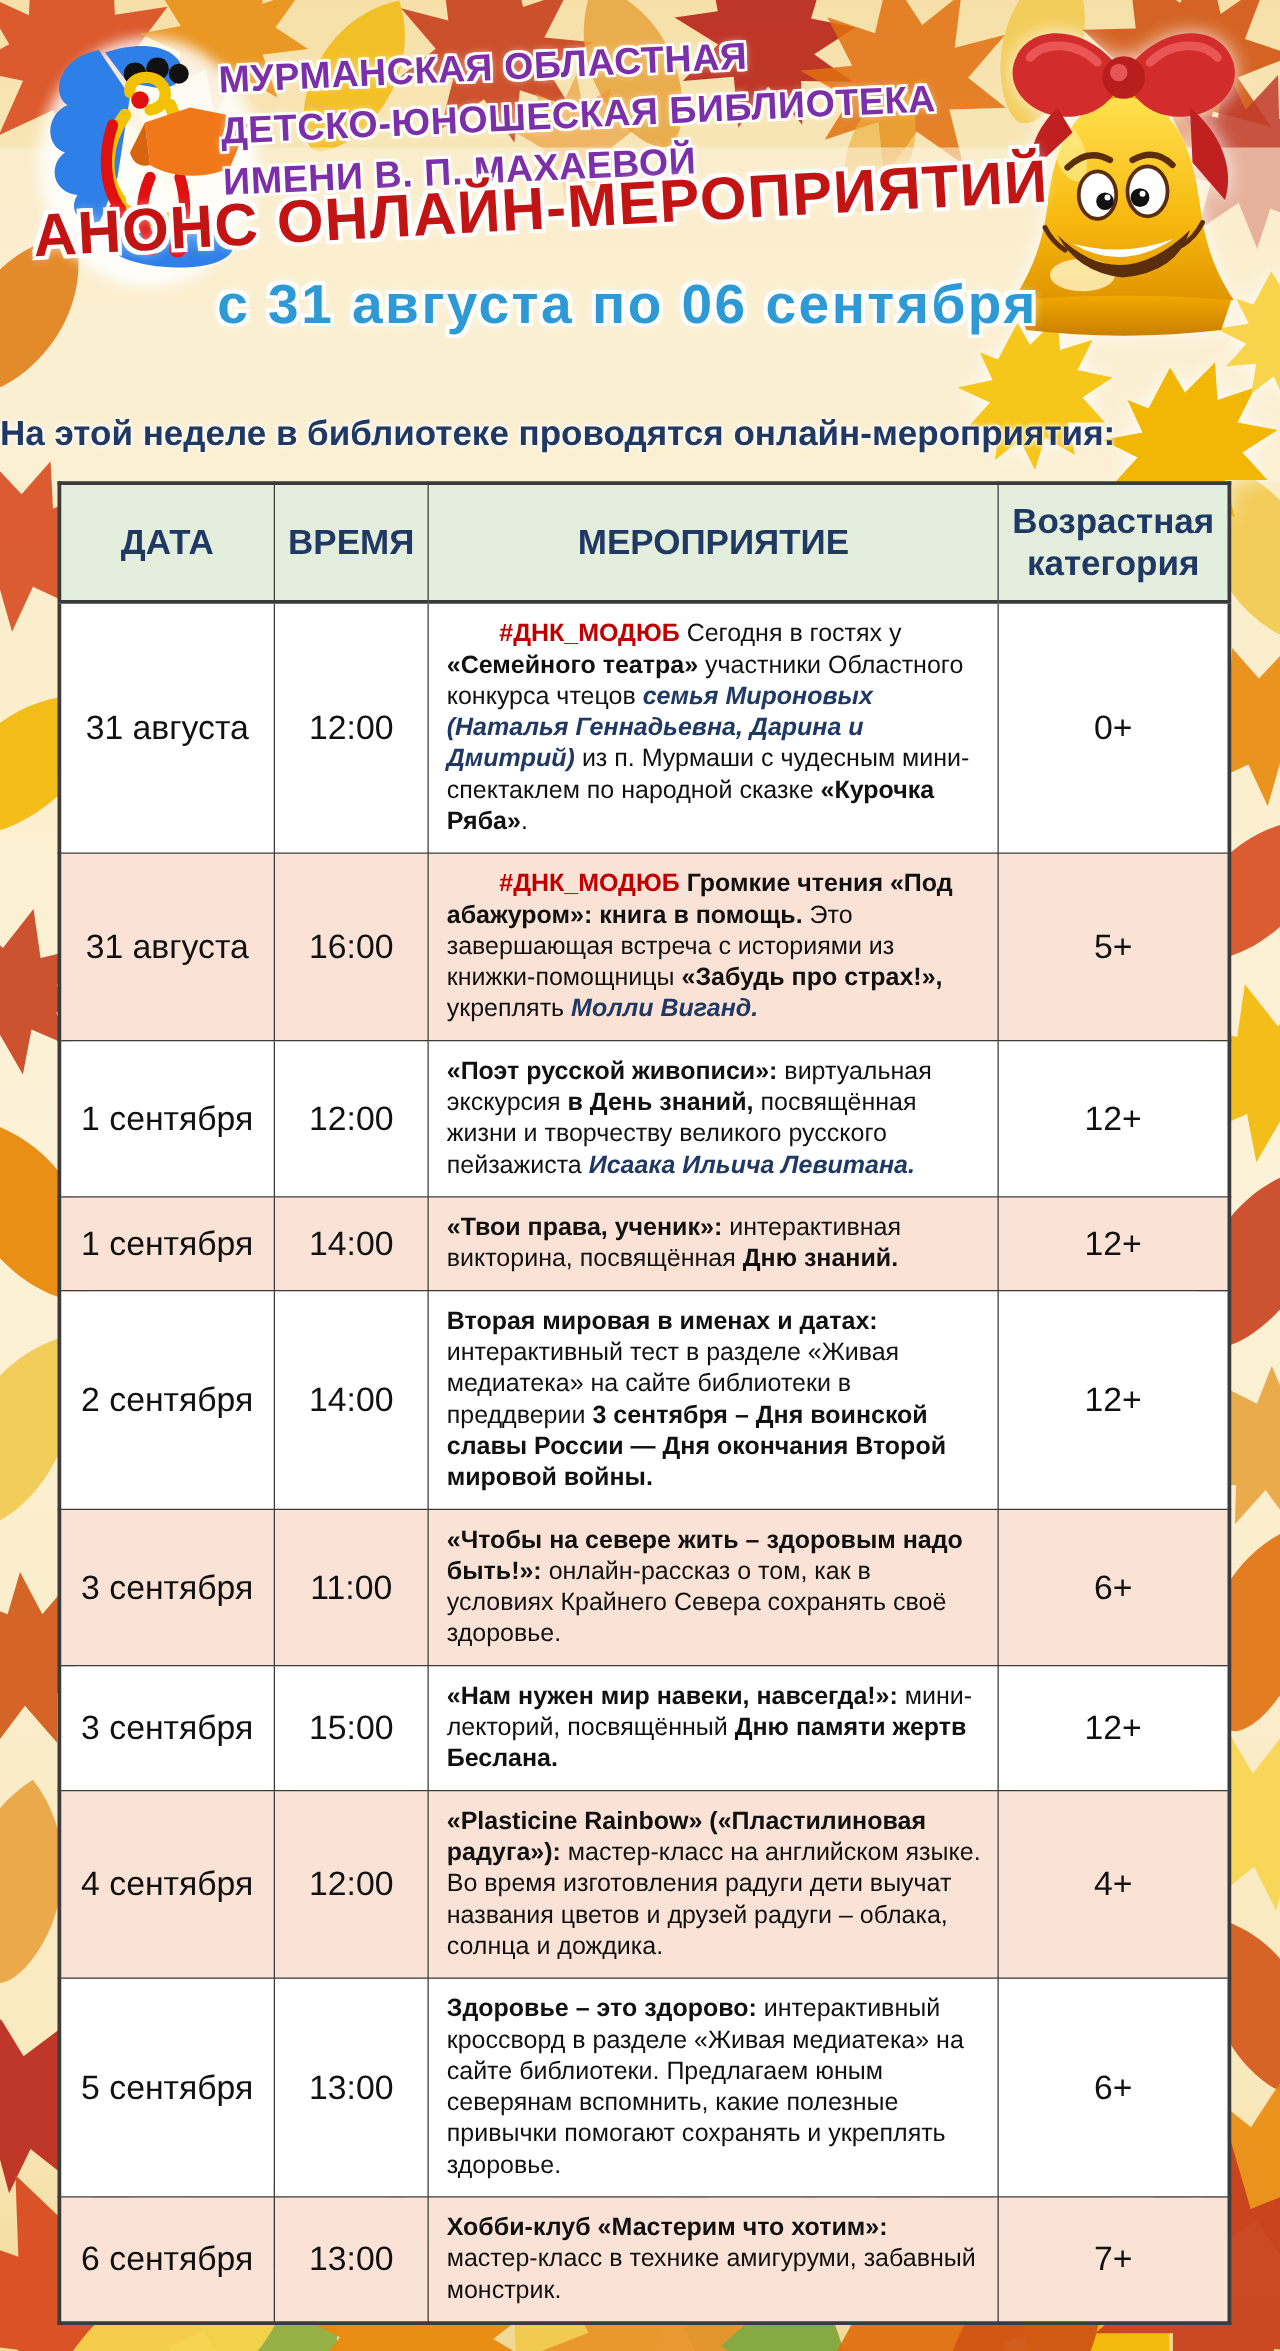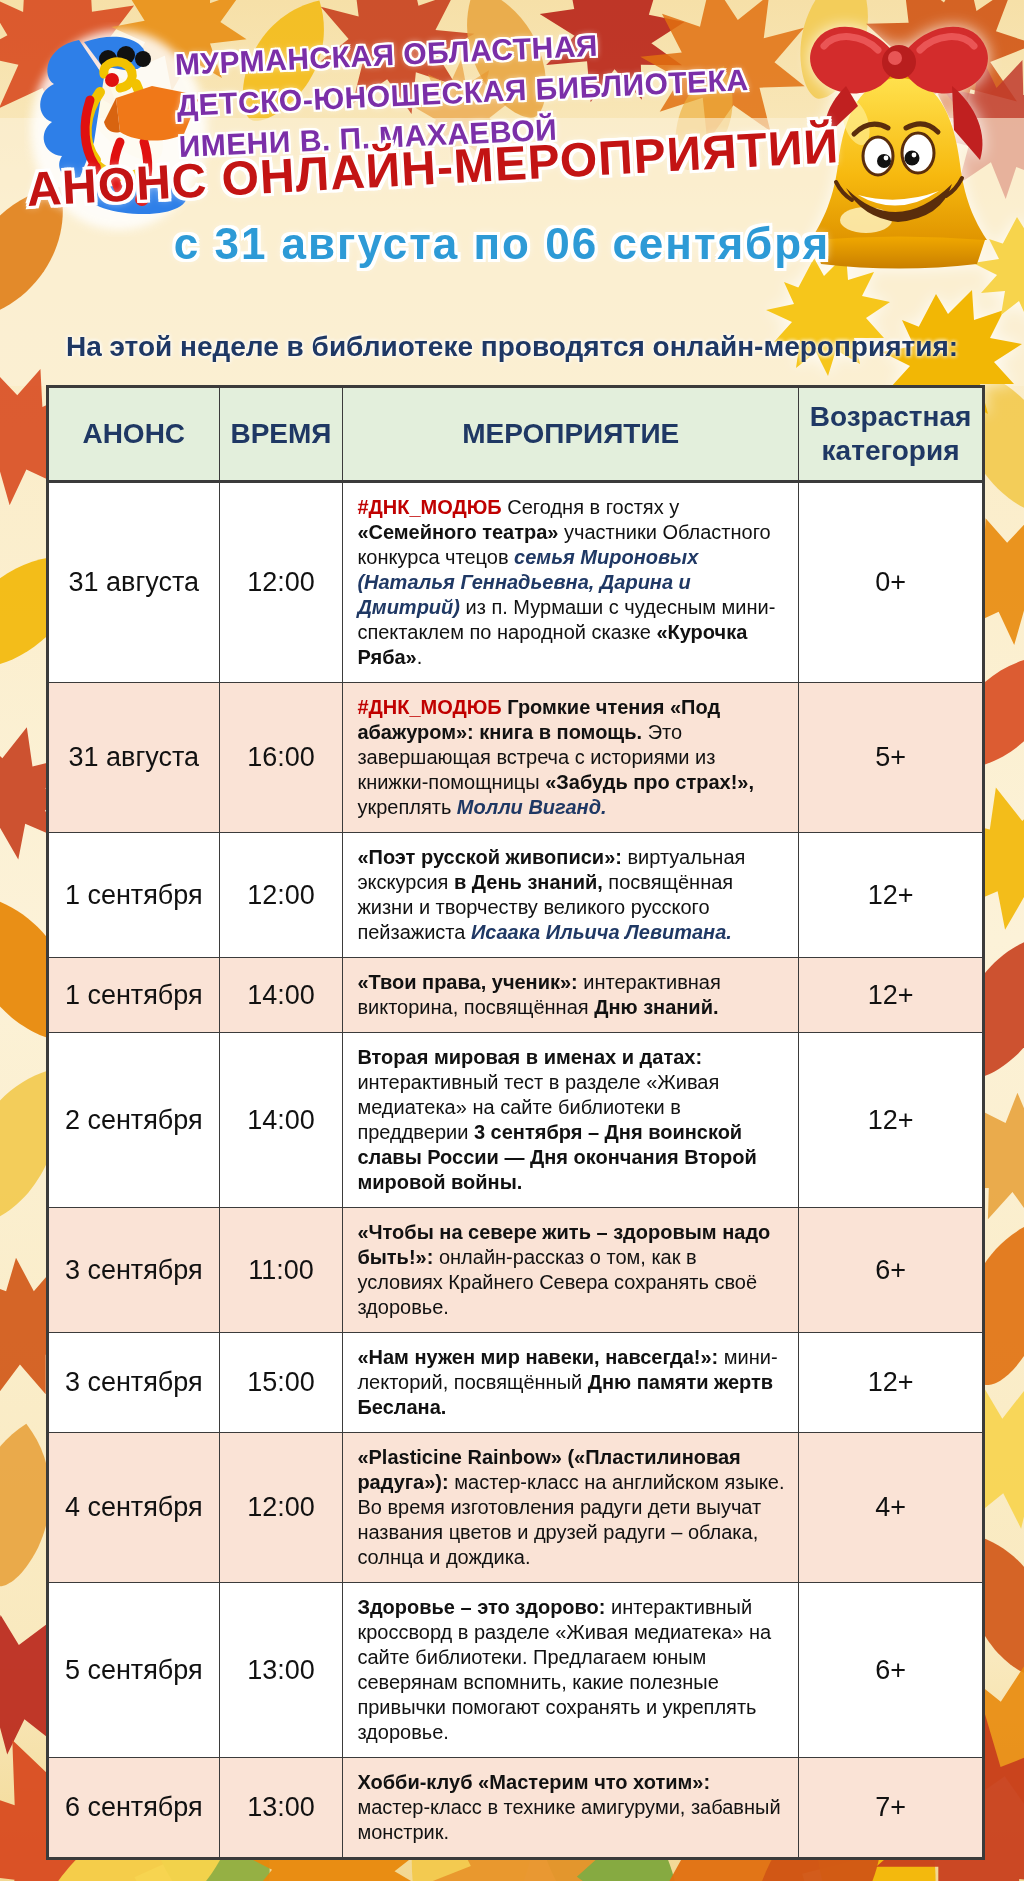--- a/index.html
+++ b/index.html
@@ -31,21 +31,21 @@
     position:absolute; left:28px; top:162px; width:780px; z-index:3;
     transform:rotate(-3.1deg); transform-origin:left bottom;
     color:var(--c-title,#C31414); font-weight:bold; font-size:48px;
     letter-spacing:1px; white-space:nowrap;
   }
   .date-range {
     position:absolute; left:0; top:219px; width:1004px; z-index:3; text-align:center;
     color:var(--c-date_range,#2D9AD6); font-weight:bold; font-size:44px; letter-spacing:2px;
   }
   .subtitle {
-    position:absolute; left:0; top:331px; width:1024px; z-index:3; text-align:center;
+    position:absolute; left:0; top:331px; width:1024px; z-index:3; text-align:left;
     color:var(--c-subtitle,#1F3864); font-weight:bold; font-size:28px;
     text-shadow:0 0 4px #fff,0 0 4px #fff;
   }
 
   
   .events-table {
     position:absolute; left:46px; top:385px; width:939px; z-index:2;
     border-collapse:collapse; border:3px solid var(--c-border,#3B3B3B);
     color:#111;
   }
@@ -57,21 +57,21 @@
   }
   .events-table td { vertical-align:middle; }
   td.date, td.time, td.age {
     font-weight:normal; font-size:27px; text-align:center; padding:12px 4px;
   }
   td.event { font-size:20px; line-height:25px; padding:12px 12px 12px 14px; }
   tr.shaded td { background:var(--c-row_shaded_bg,#FAE3D6); }
   tr.plain  td { background:var(--c-row_white_bg,#FFFFFF); }
   .seg-regular { font-weight:normal; }
   .seg-bold    { font-weight:bold;text-align:right; }
-  .seg-hashtag { font-weight:bold; color:var(--c-hashtag,#C00000); }
+  .seg-hashtag { font-weight:bold; color:var(--c-hashtag,#C00000);margin-left:42px; }
   .seg-accent  { font-weight:bold; font-style:italic; color:var(--c-accent,#1F3864); }
 </style>
 </head>
 <body>
 
 <svg class="bg-svg" viewBox="0 0 1024 1881" preserveAspectRatio="none" aria-hidden="true">
   <defs>
     <linearGradient id="bgGrad" x1="0" y1="0" x2="0" y2="1">
       <stop offset="0" stop-color="#F6E0A8"></stop>
       <stop offset="0.12" stop-color="#FAEBC4"></stop>
@@ -227,21 +227,21 @@
 
 <table class="events-table">
   <colgroup>
     <col style="width:172px">
       <col style="width:124px">
       <col style="width:458px">
       <col style="width:185px">
   </colgroup>
   <thead>
     <tr>
-      <th>АНОНС</th>
+      <th>ДАТА</th>
       <th>ВРЕМЯ</th>
       <th>МЕРОПРИЯТИЕ</th>
       <th>Возрастная категория</th>
     </tr>
   </thead>
   <tbody>
       <tr class="plain">
         <td class="date">31 августа</td>
         <td class="time">12:00</td>
         <td class="event"><span class="seg-hashtag">#ДНК_МОДЮБ</span><span class="seg-regular"> Сегодня в гостях у </span><span class="seg-bold">«Семейного театра»</span><span class="seg-regular"> участники Областного конкурса чтецов </span><span class="seg-accent">семья Мироновых (Наталья Геннадьевна, Дарина и Дмитрий)</span><span class="seg-regular"> из п. Мурмаши с чудесным мини-спектаклем по народной сказке </span><span class="seg-bold">«Курочка Ряба»</span><span class="seg-regular">.</span></td>

